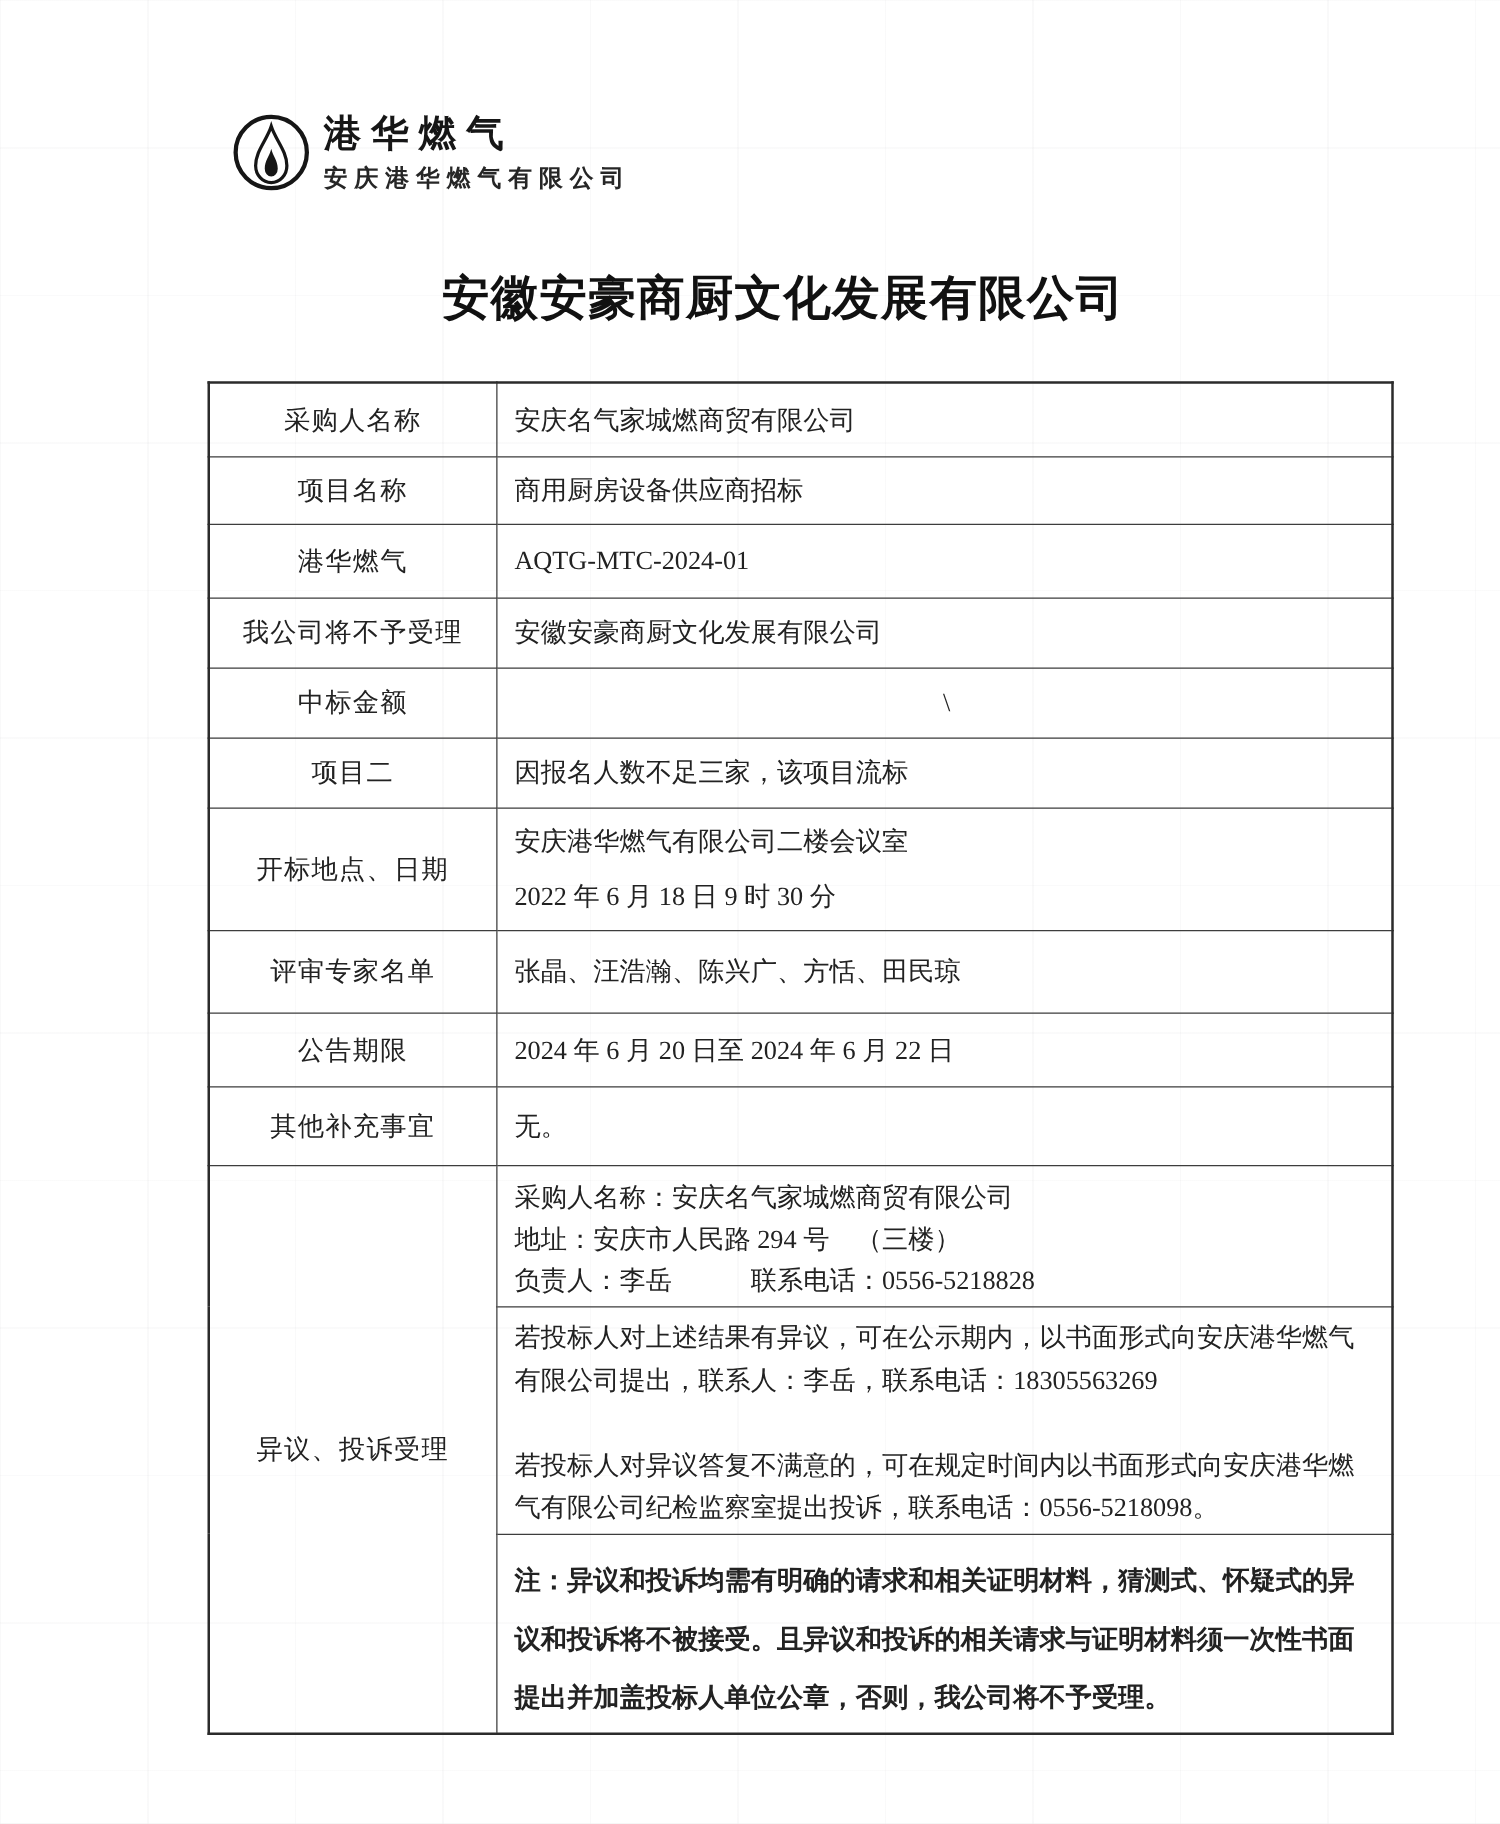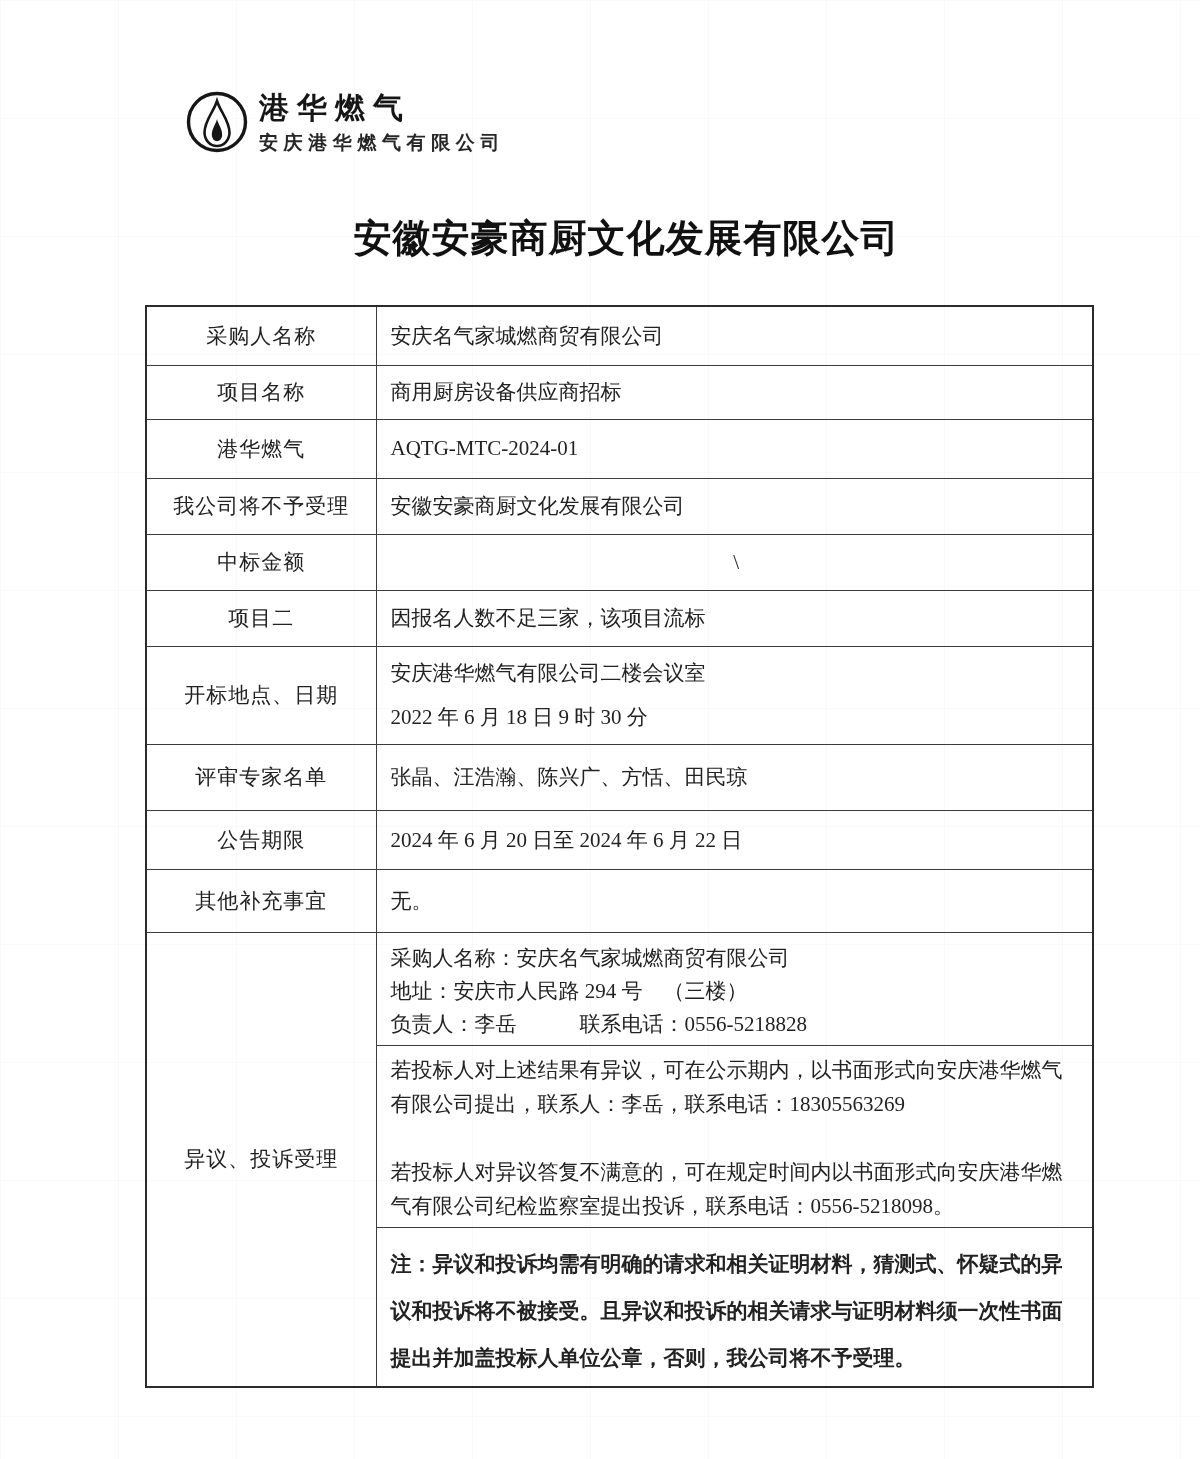--- a/index.html
+++ b/index.html
@@ -32,21 +32,21 @@
 
   
   .doc-title {
     position:absolute; left:153px; top:213px; width:947px;
     text-align:center; font-size:38px; font-weight:bold;
     letter-spacing:1px; color:#111;
   }
 
   
   table.announce {
-    position:absolute; left:145px; top:305px;
+    position:absolute; left:166px; top:305px;
     width:947px; border-collapse:collapse; table-layout:fixed;
     font-size:21px; color:#222;
   }
   table.announce td {
     border:1px solid #3d3d3d;
     vertical-align:middle;
   }
   table.announce { border:2px solid #2b2b2b; }
   td.c-label {
     width:230px; text-align:center; padding:4px 8px;

